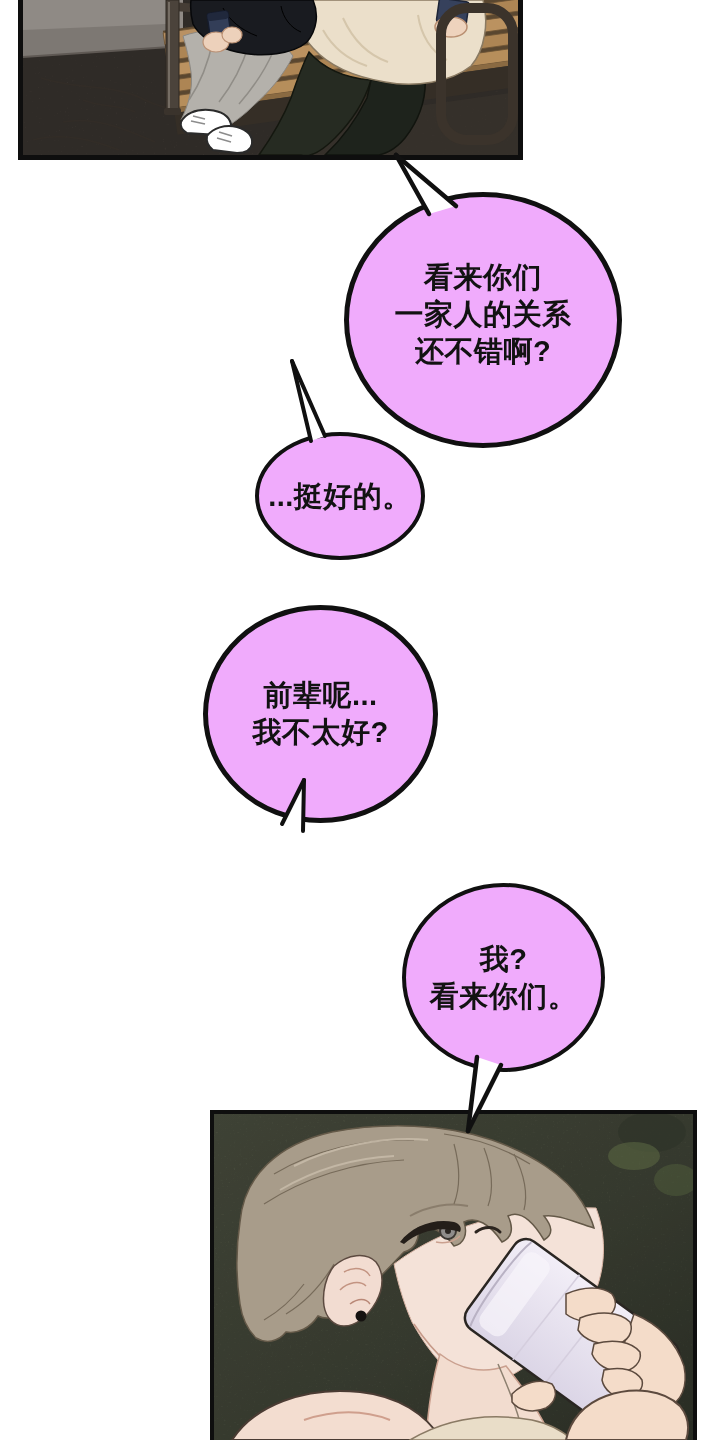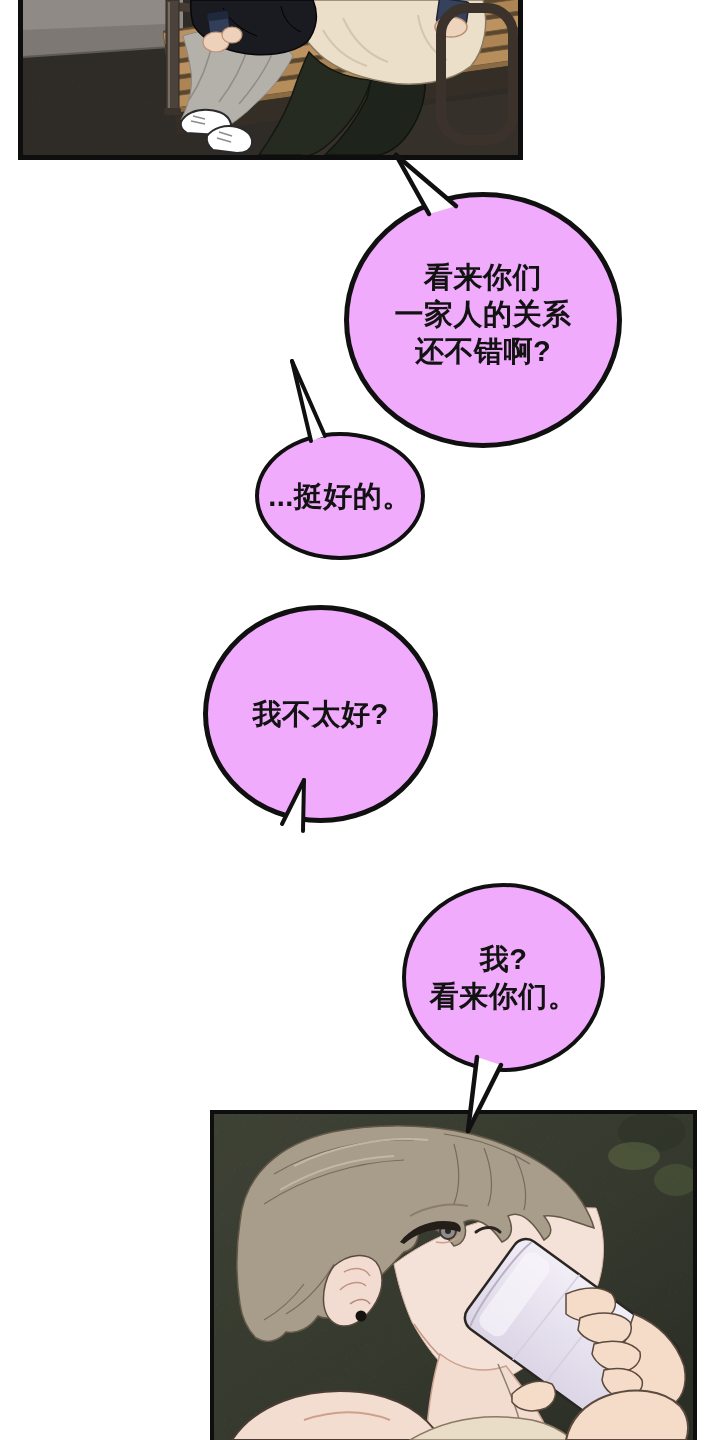--- a/index.html
+++ b/index.html
@@ -234,20 +234,21 @@
 </div>
 
 <div class="bubble" id="bubble-2">
   <div class="txt">
     <div>...挺好的。</div>
   </div>
 </div>
 
 <div class="bubble" id="bubble-3">
   <div class="txt">
+    <div>前辈呢...</div>
     <div>我不太好?</div>
   </div>
 </div>
 
 <div class="bubble" id="bubble-4">
   <div class="txt">
     <div>我?</div>
     <div>看来你们。</div>
   </div>
 </div>

